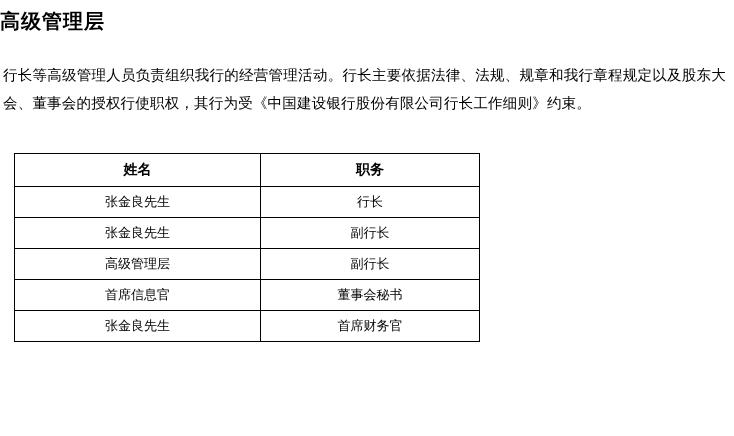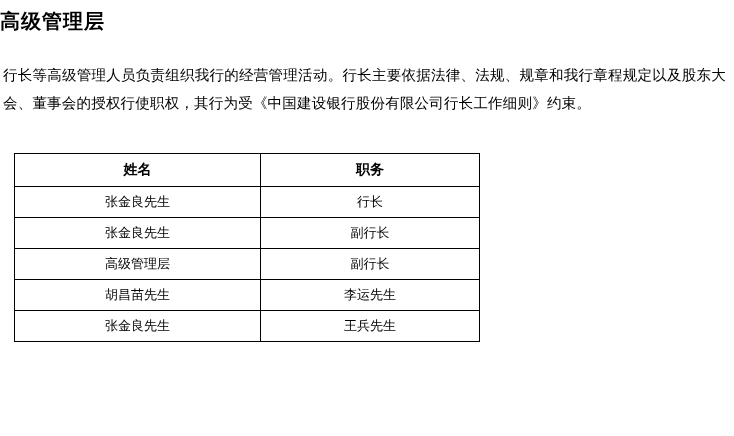--- a/index.html
+++ b/index.html
@@ -89,24 +89,24 @@
         </tr>
         <tr>
           <td>张金良先生</td>
           <td>副行长</td>
         </tr>
         <tr>
           <td>高级管理层</td>
           <td>副行长</td>
         </tr>
         <tr>
-          <td>胡昌苗先生</td>
-          <td>李运先生</td>
+          <td>首席信息官</td>
+          <td>董事会秘书</td>
         </tr>
         <tr>
           <td>张金良先生</td>
-          <td>王兵先生</td>
+          <td>首席财务官</td>
         </tr>
       </tbody>
     </table>
   </div>
 
 </div>
 
 </body></html>

